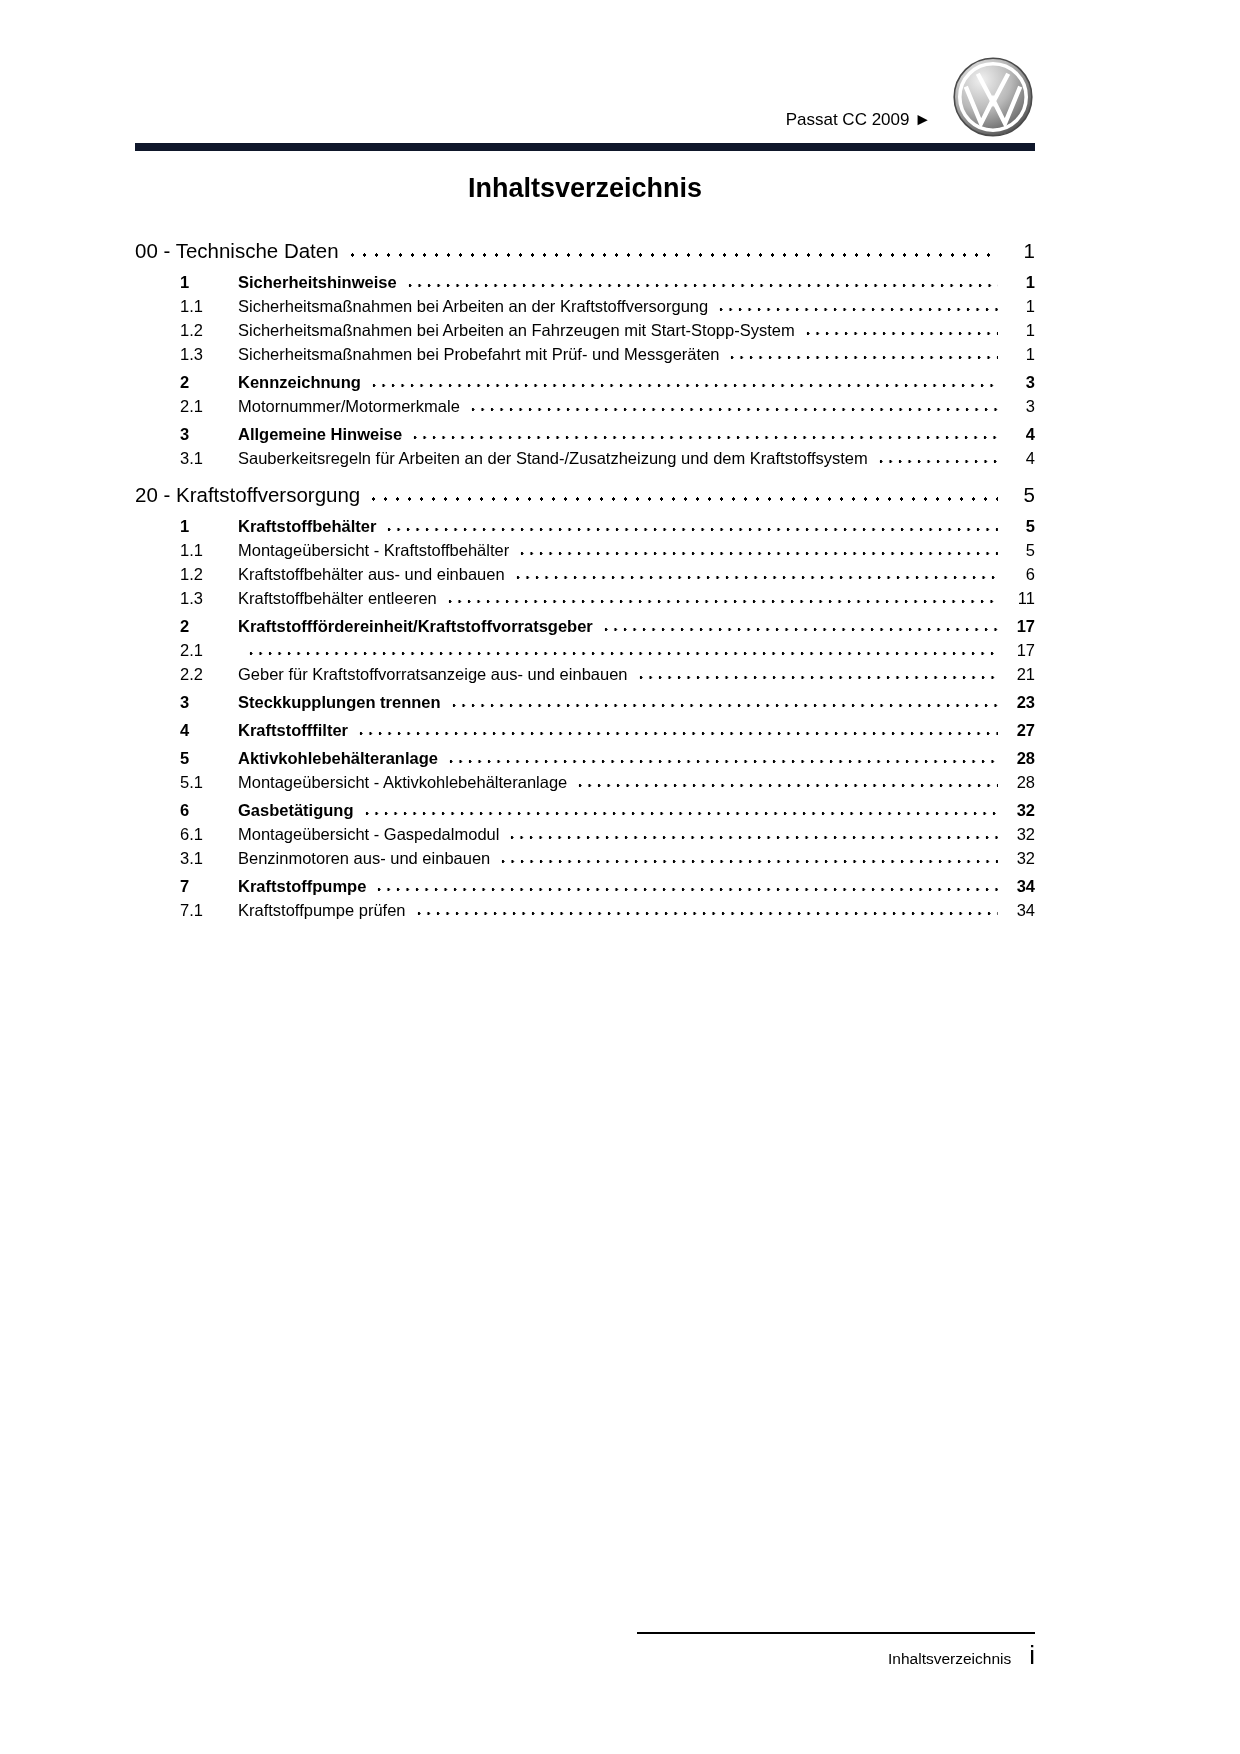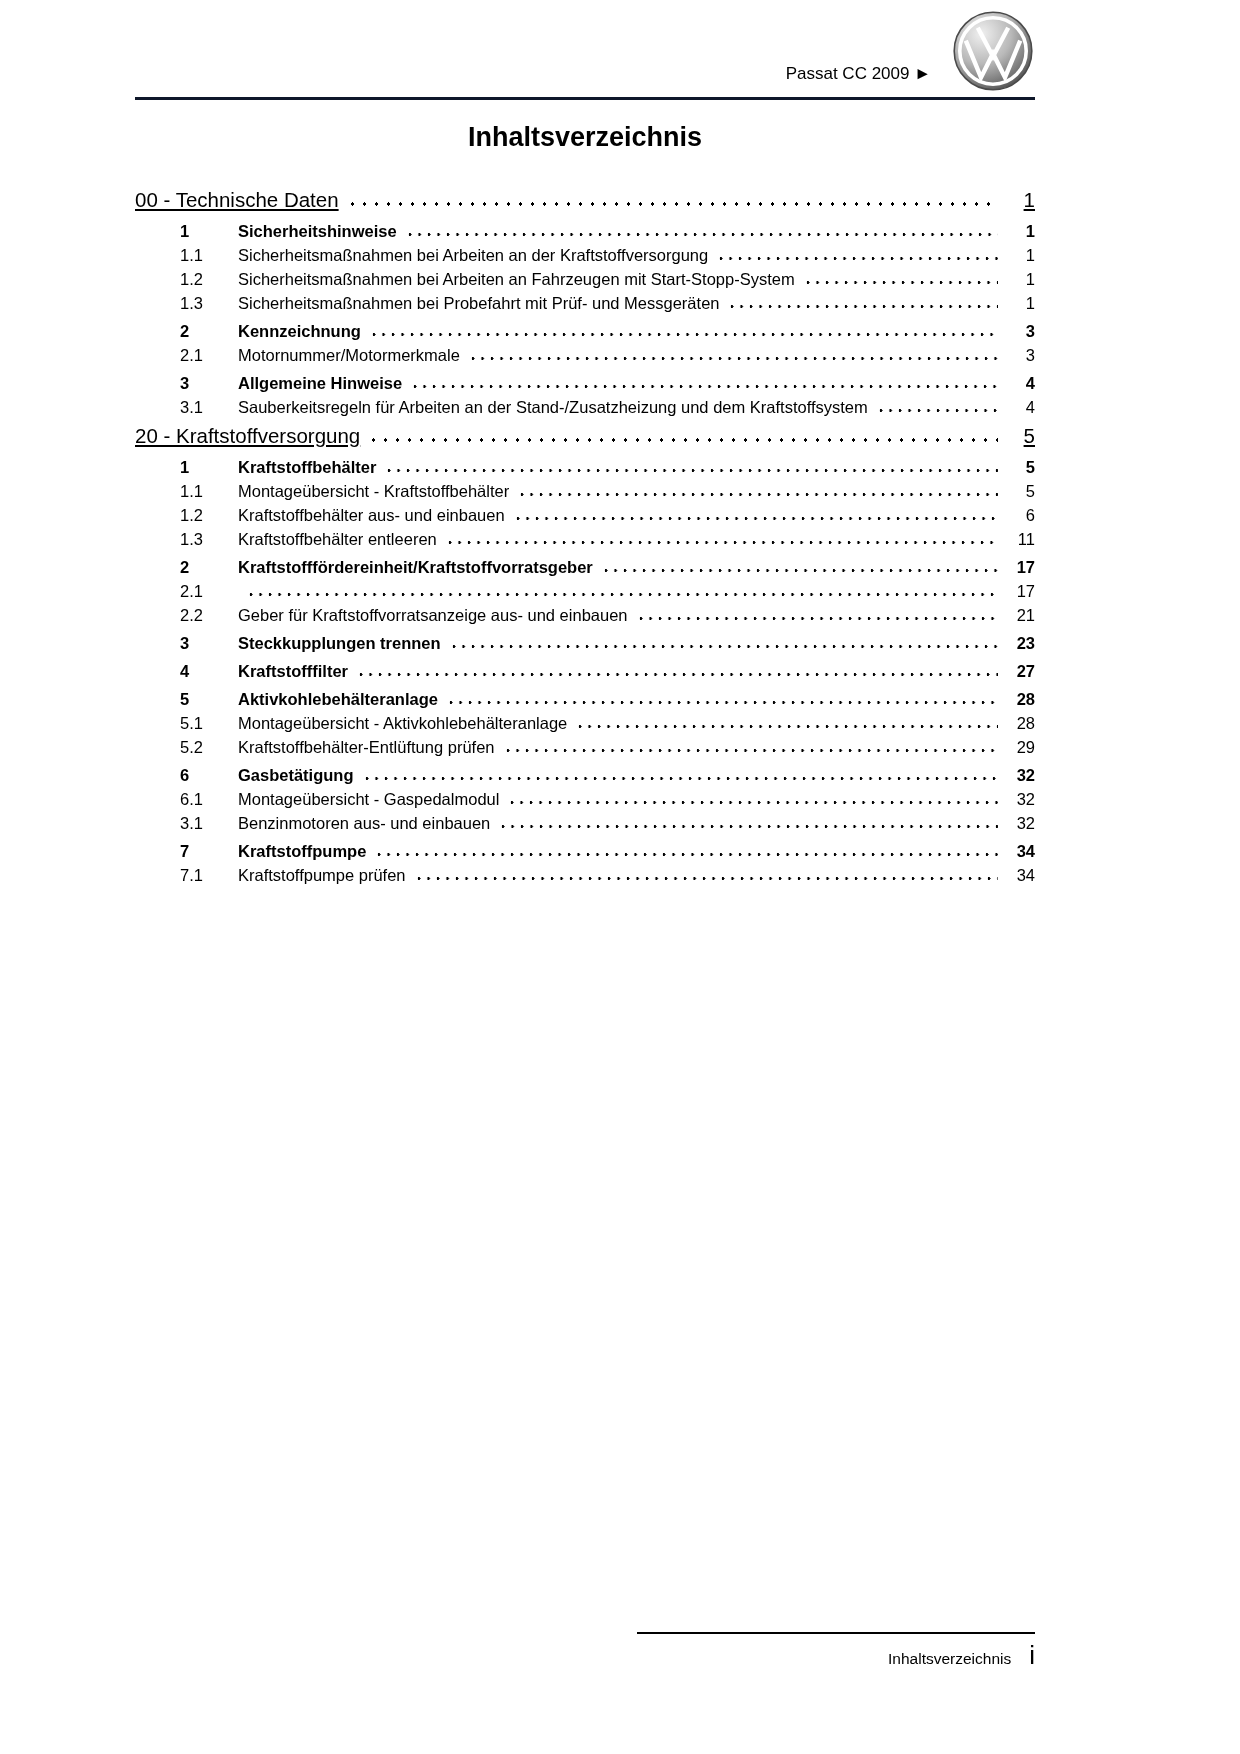--- a/index.html
+++ b/index.html
@@ -8,31 +8,31 @@
     height: 1754px;
     background: #ffffff;
     color: #000000;
     font-family: "Liberation Sans", "DejaVu Sans", sans-serif;
     position: relative;
     overflow: hidden;
   }
   .content { position: absolute; left: 135px; top: 0; width: 900px; }
 
   
-  .doc-header { position: relative; padding-top: 60px; padding-bottom: 10px; border-bottom: 3px solid #0f172a; }
+  .doc-header { position: relative; padding-top: 106px; padding-bottom: 10px; border-bottom: 8px solid #0f172a; }
   .header-text { text-align: right; padding-right: 104px; font-size: 17px; line-height: 27px; }
   .vw-logo { position: absolute; right: 2px; bottom: 6px; width: 80px; height: 80px; display: block; }
 
   
   .doc-title { margin: 22px 0 0 0; text-align: center; font-size: 27px; font-weight: bold; }
 
   
   .toc { margin-top: 34px; }
   .toc-row { display: flex; align-items: baseline; font-size: 16.5px; line-height: 24px; }
-  .toc-row.level-1 { font-size: 20.5px; line-height: 26px; margin-top: 4px; margin-bottom: 6px; text-decoration: underline; }
+  .toc-row.level-1 { font-size: 20.5px; line-height: 26px; margin-top: 12px; margin-bottom: 6px; }
   .toc-row.level-2 { font-weight: bold; margin-top: 4px; }
   .toc-num { flex: 0 0 58px; margin-left: 45px; }
   .toc-title { white-space: nowrap; }
   .toc-leader {
     flex: 1 1 12px;
     height: 5px;
     margin: 0 7px 0 11px;
     background-image: radial-gradient(circle at 2px 2.5px, #000 1.25px, transparent 1.55px);
     background-size: 9.5px 5px;
     background-repeat: repeat-x;
@@ -220,26 +220,20 @@
     <span class="toc-page">28</span>
   </div>
 
   <div class="toc-row level-3">
     <span class="toc-num">5.1</span>
     <span class="toc-title">Montageübersicht - Aktivkohlebehälteranlage</span>
     <span class="toc-leader"></span>
     <span class="toc-page">28</span>
   </div>
 
-  <div class="toc-row level-3">
-    <span class="toc-num">5.2</span>
-    <span class="toc-title">Kraftstoffbehälter-Entlüftung prüfen</span>
-    <span class="toc-leader"></span>
-    <span class="toc-page">29</span>
-  </div>
 
   <div class="toc-row level-2">
     <span class="toc-num">6</span>
     <span class="toc-title">Gasbetätigung</span>
     <span class="toc-leader"></span>
     <span class="toc-page">32</span>
   </div>
 
   <div class="toc-row level-3">
     <span class="toc-num">6.1</span>

